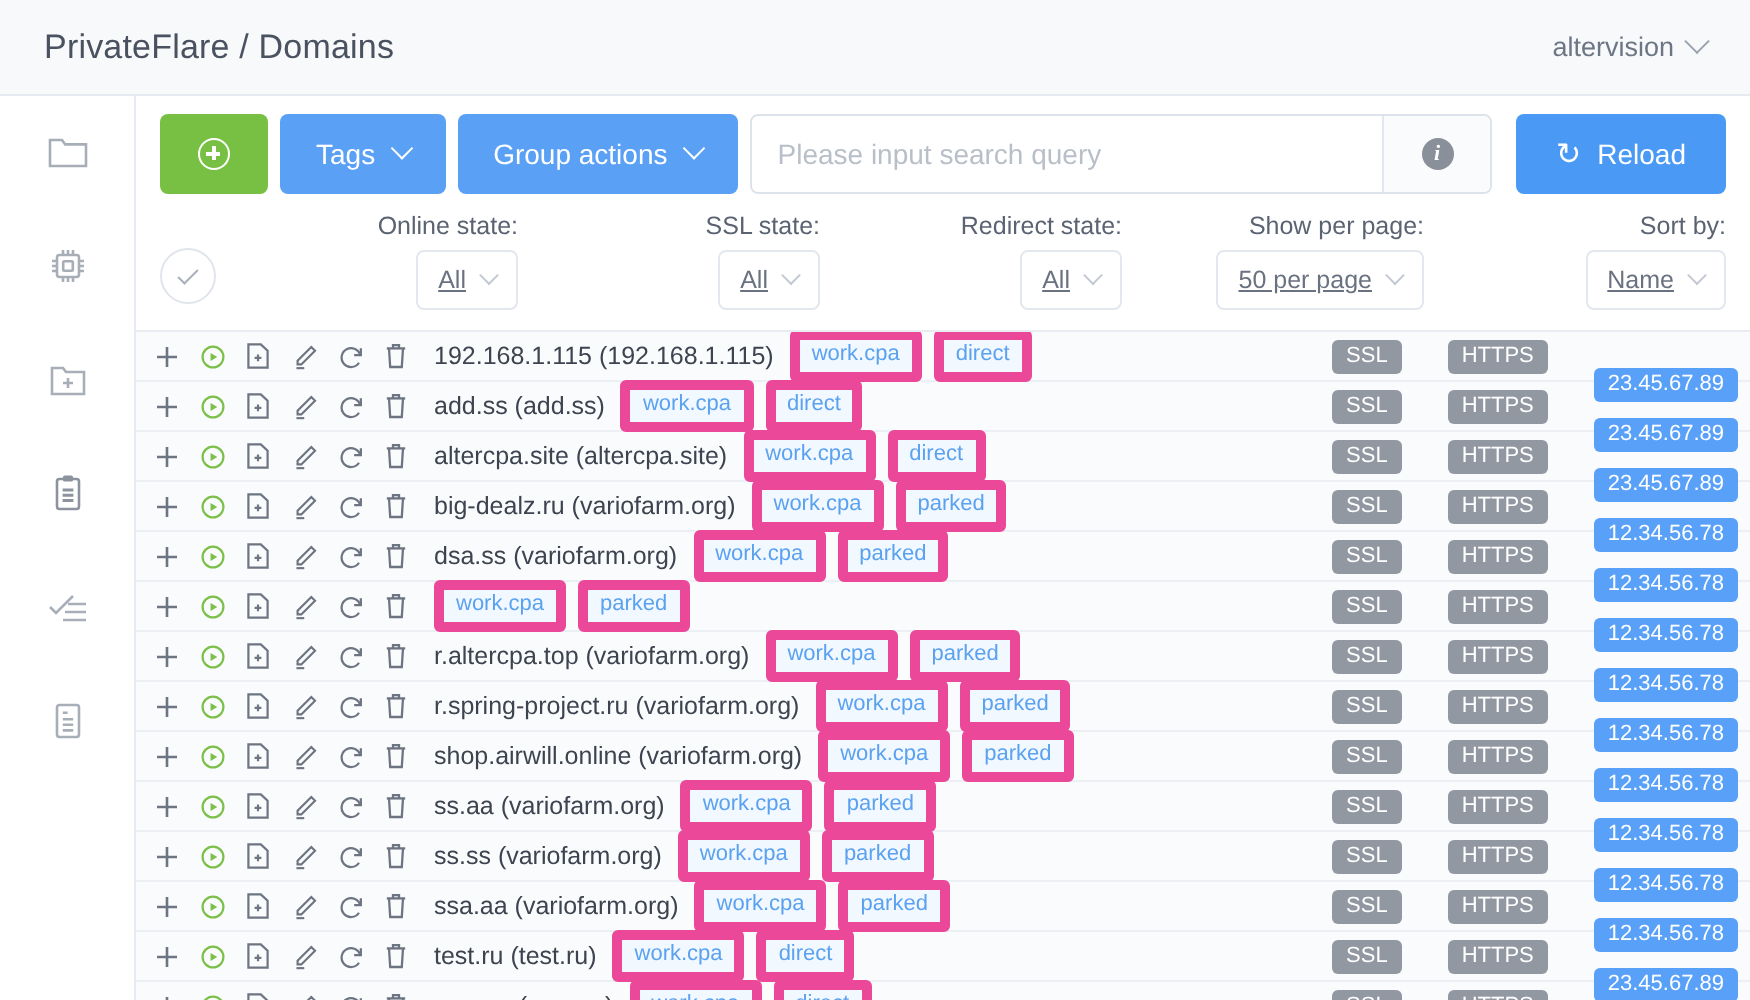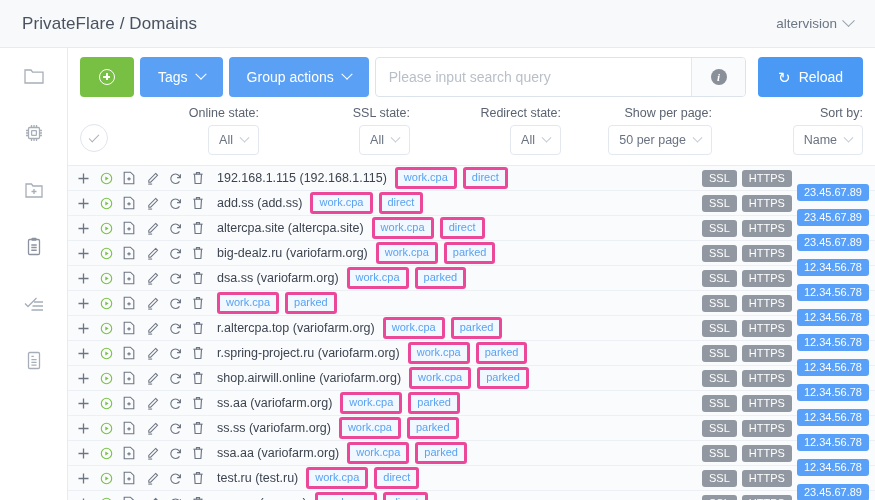--- a/index.html
+++ b/index.html
@@ -161,20 +161,21 @@
   .filter-label { font-size: 12.5px; color: #5b6372; padding-left: 2px; }
   .select-box {
     height: 30px;
     border: 1px solid #e3e8ee;
     border-radius: 4px;
     background: #fff;
     display: flex; align-items: center;
     padding: 0 10px;
     font-size: 12.5px; color: #6a7281;
     cursor: pointer;
+    text-decoration: underline;
   }
   .select-box .val { flex: 1 1 auto; }
   .caret-g {
     display: inline-block; width: 7px; height: 7px;
     border-right: 1.3px solid #c3c9d2; border-bottom: 1.3px solid #c3c9d2;
     transform: rotate(45deg) translate(-2px,-2px);
     margin-left: 8px;
   }
   .fg-online  { width: 152px; }
   .fg-ssl     { width: 152px; }
@@ -202,30 +203,30 @@
 
   .domain {
     font-size: 12.5px; color: #3d4450;
     white-space: nowrap;
     flex: 0 0 auto;
     padding-right: 8px;
   }
   .tags { display: flex; align-items: center; gap: 6px; flex: 0 0 auto; }
   .tag {
     font-size: 11px; color: #5aa2f0;
-    border: 3px solid #ec4899;
+    border: 5px solid #ec4899;
     background: #f2f8ff;
     border-radius: 3px;
     padding: 1px 6px 2px 6px;
     line-height: 13px;
     white-space: nowrap;
     cursor: pointer;
   }
   .spacer { flex: 1 1 auto; }
-  .rightbadges { display: flex; align-items: center; gap: 5px; flex: 0 0 auto; }
+  .rightbadges { display: flex; align-items: center; gap: 23px; flex: 0 0 auto; }
   .badge {
     font-size: 11px; color: #fff;
     border-radius: 3px;
     padding: 2px 7px 3px 7px;
     line-height: 12px;
     white-space: nowrap;
     cursor: pointer;
   }
   .badge-gray { background: #9298a1; }
   .badge-blue { background: #58a0f8; margin-top: 28px; }

